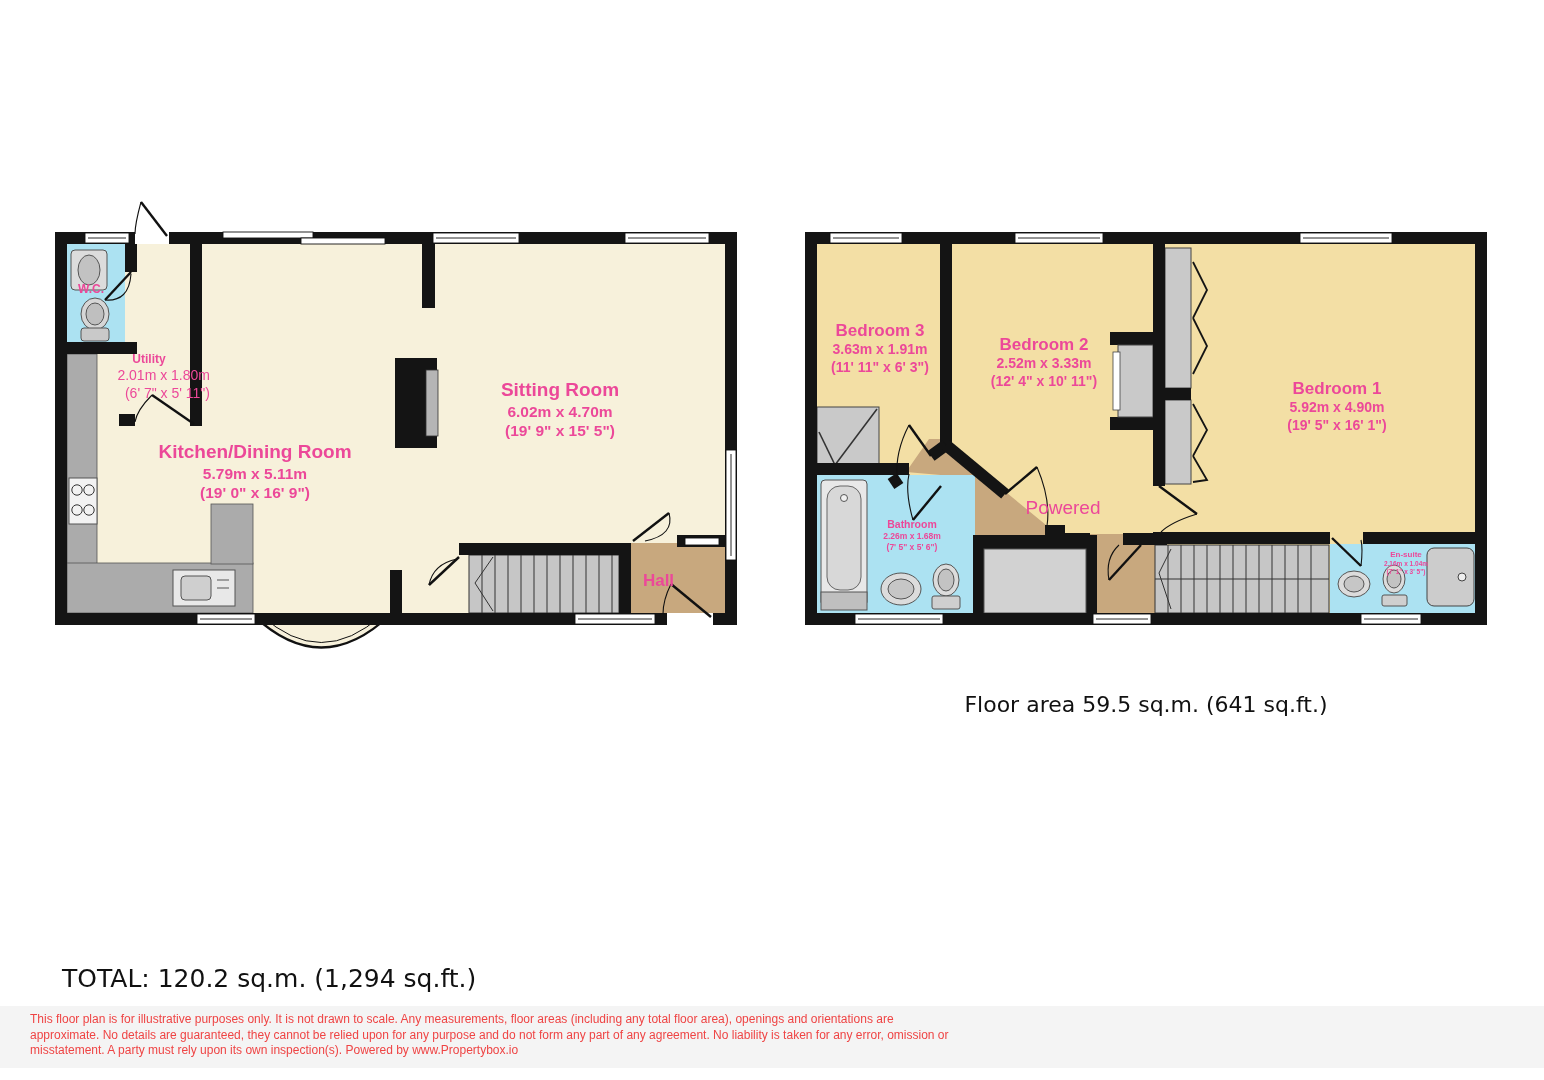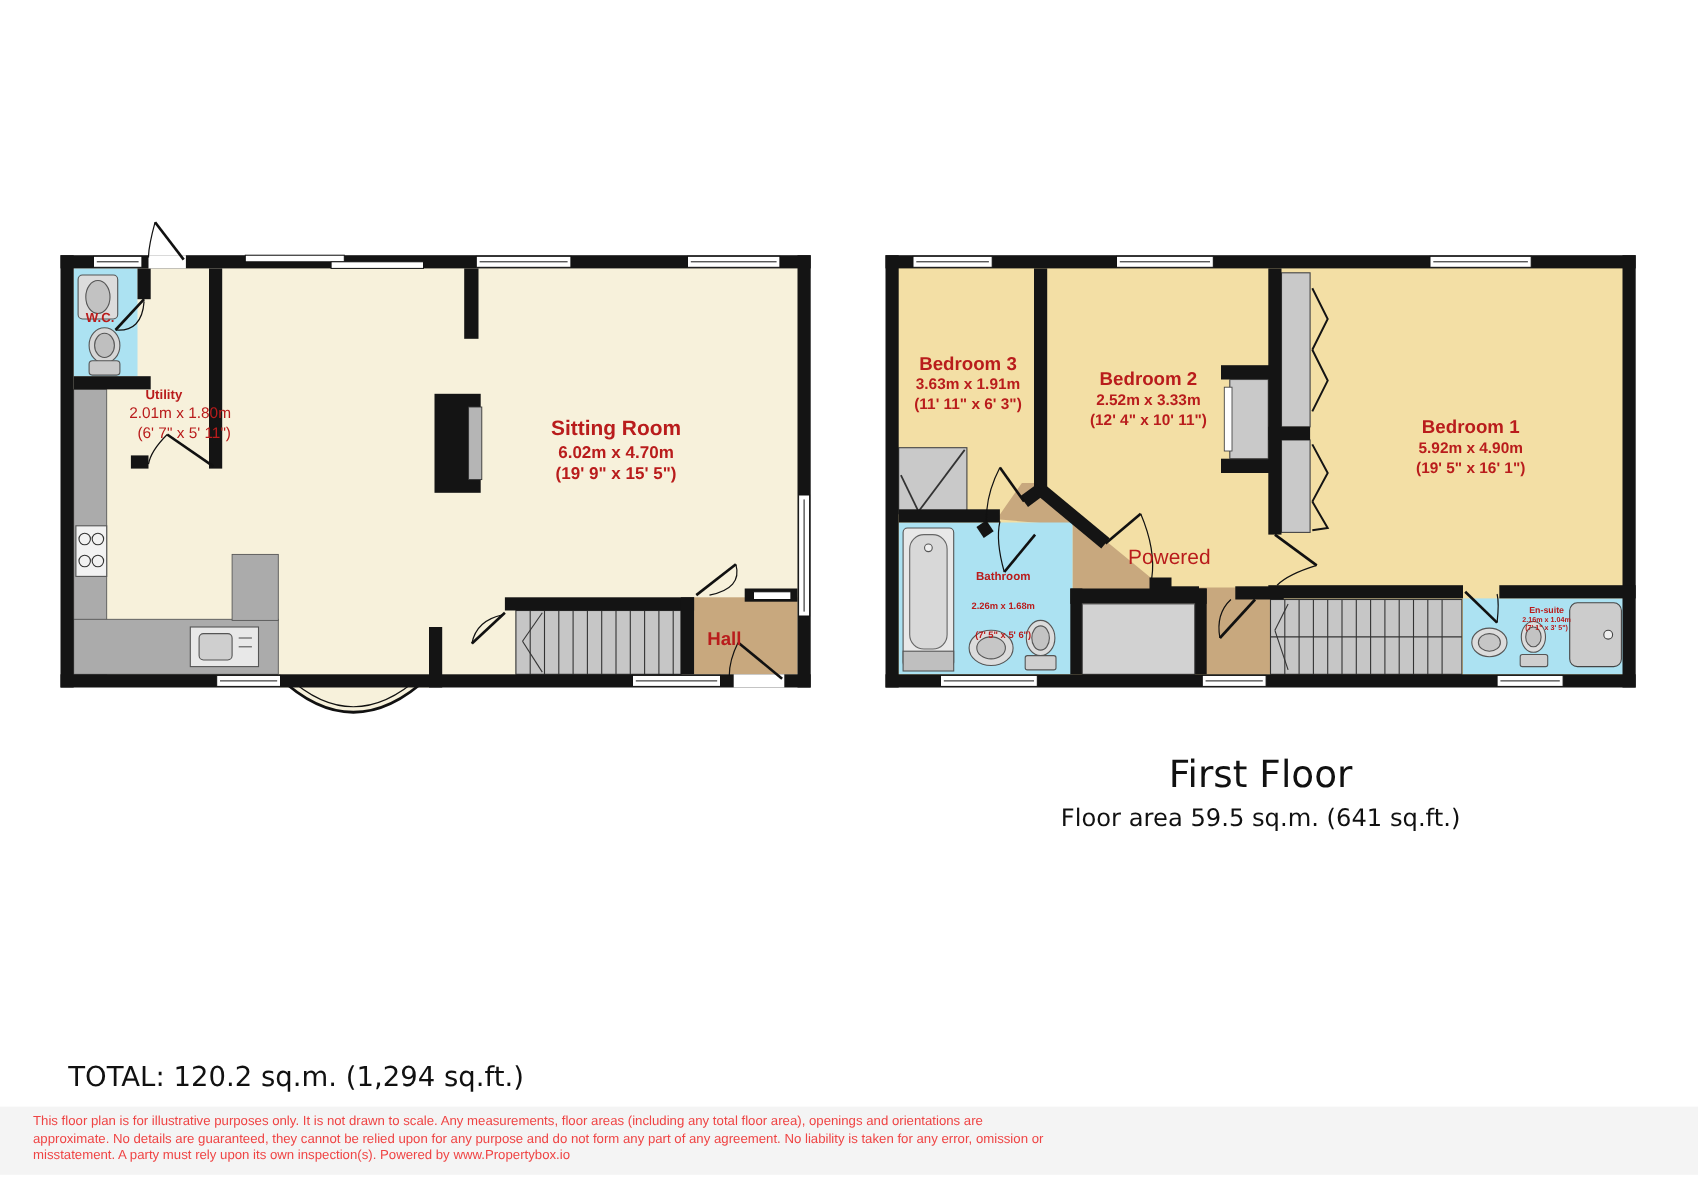--- a/index.html
+++ b/index.html
@@ -1,29 +1,29 @@
 <!DOCTYPE html>
 <html><head>
 <meta charset="utf-8">
 <style>
   html,body{margin:0;padding:0;background:#fff;}
   .canvas{position:relative;width:1544px;height:1080px;background:#ffffff;overflow:hidden;
           font-family:"Liberation Sans", sans-serif;color:#111;}
   .plan{position:absolute;width:682px;height:393px;}
   .plan svg{position:absolute;left:0;top:0;overflow:visible;}
-  .lbl{position:absolute;text-align:center;color:#b91c1c;line-height:1.25;}
+  .lbl{position:absolute;text-align:center;color:#ec4899;line-height:1.25;}
   .lbl .nm{font-weight:bold;}
   .rm-big .nm{font-size:19px;}
   .rm-big .dim{font-size:15.5px;font-weight:bold;}
   .rm-med .nm{font-size:17px;}
   .rm-med .dim{font-size:14px;font-weight:bold;}
   .rm-sm .nm{font-size:12px;}
   .rm-sm .dim{font-size:14px;font-weight:normal;text-align:right;}
   .rm-tiny .nm{font-size:10.5px;}
-  .rm-tiny .dim{font-size:8.5px;font-weight:bold;margin-top:15px;}
+  .rm-tiny .dim{font-size:8.5px;font-weight:bold;}
   .rm-micro .nm{font-size:8px;}
   .rm-micro .dim{font-size:6.5px;font-weight:bold;}
   .hallway{font-size:17px;font-weight:bold;}
   .floor-title{position:absolute;width:500px;text-align:center;font-family:"DejaVu Sans", sans-serif;}
   .floor-title .t{font-size:34px;}
   .floor-title .a{font-size:22px;margin-top:8px;}
   .total{position:absolute;left:30px;top:964px;font-family:"DejaVu Sans", sans-serif;font-size:25px;margin-left:32px;}
   .disc-band{position:absolute;left:0;top:1006px;width:1544px;height:62px;background:#f4f4f4;}
   .disclaimer{position:absolute;left:30px;top:1012px;font-size:12px;line-height:15.5px;color:#ef4444;white-space:nowrap;}
 </style>
@@ -162,20 +162,25 @@
       </g>
     </svg>
 
     <div class="lbl rm-sm" style="left:14px;top:50px;width:44px;">
       <div class="nm">W.C.</div>
     </div>
     <div class="lbl rm-sm" style="left:33px;top:120px;width:122px;">
       <div class="nm">Utility</div>
       <div class="dim">2.01m x 1.80m</div>
       <div class="dim">(6' 7" x 5' 11")</div>
+    </div>
+    <div class="lbl rm-big" style="left:80px;top:208px;width:240px;">
+      <div class="nm">Kitchen/Dining Room</div>
+      <div class="dim">5.79m x 5.11m</div>
+      <div class="dim">(19' 0" x 16' 9")</div>
     </div>
     <div class="lbl rm-big" style="left:385px;top:146px;width:240px;">
       <div class="nm">Sitting Room</div>
       <div class="dim">6.02m x 4.70m</div>
       <div class="dim">(19' 9" x 15' 5")</div>
     </div>
     <div class="lbl hallway" style="left:556px;top:338px;width:95px;">Hall</div>
   </div>
 
   <div class="plan" style="left:805px;top:232px;">
@@ -351,21 +356,20 @@
     </div>
     <div class="lbl rm-micro" style="left:556px;top:318px;width:90px;">
       <div class="nm">En-suite</div>
       <div class="dim">2.16m x 1.04m</div>
       <div class="dim">(7' 1" x 3' 5")</div>
     </div>
     <div class="lbl hallway" style="left:188px;top:264px;width:140px;font-weight:normal;font-size:19px;">Powered</div>
   </div>
 
   <div class="floor-title" style="left:896px;top:684px;">
-    <div class="t">First Floor</div>
     <div class="a">Floor area 59.5 sq.m. (641 sq.ft.)</div>
   </div>
 
   <div class="total">TOTAL: 120.2 sq.m. (1,294 sq.ft.)</div>
   <div class="disc-band"></div>
   <div class="disclaimer">
     <div>This floor plan is for illustrative purposes only. It is not drawn to scale. Any measurements, floor areas (including any total floor area), openings and orientations are</div>
     <div>approximate. No details are guaranteed, they cannot be relied upon for any purpose and do not form any part of any agreement. No liability is taken for any error, omission or</div>
     <div>misstatement. A party must rely upon its own inspection(s). Powered by www.Propertybox.io</div>
   </div>

